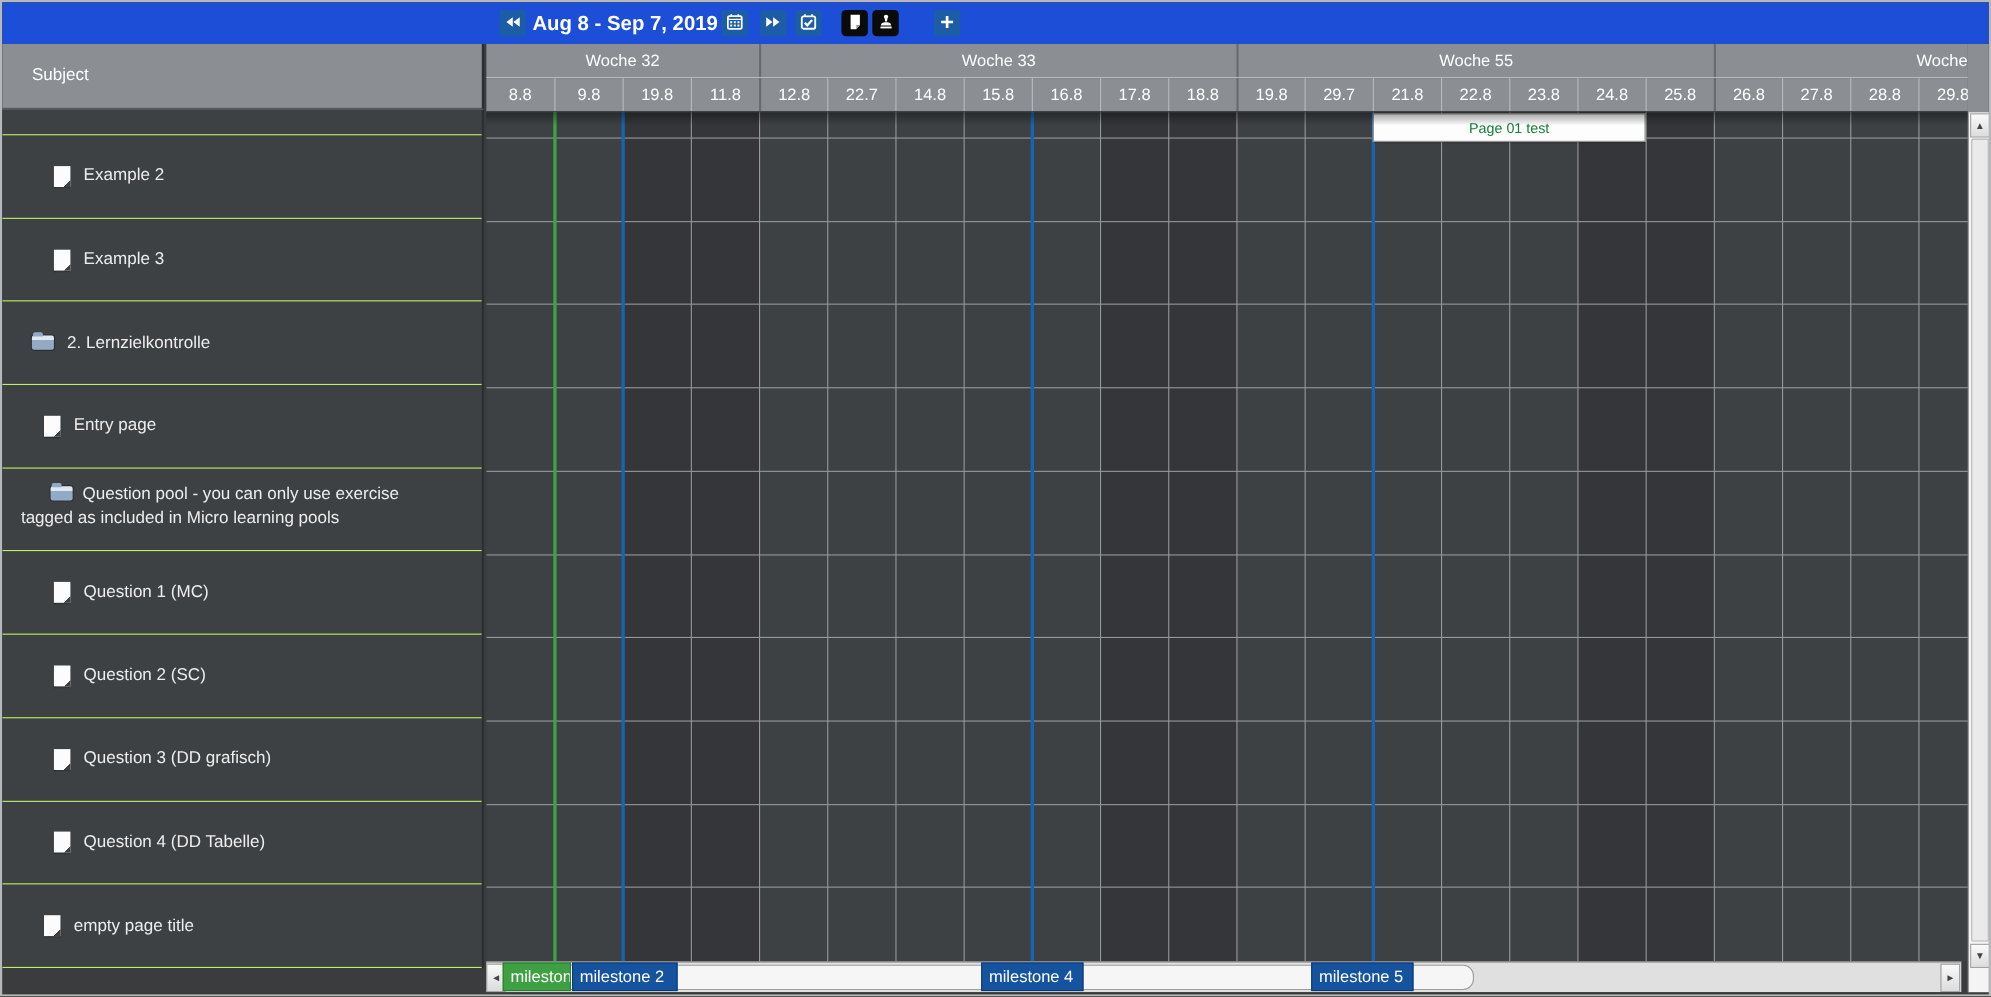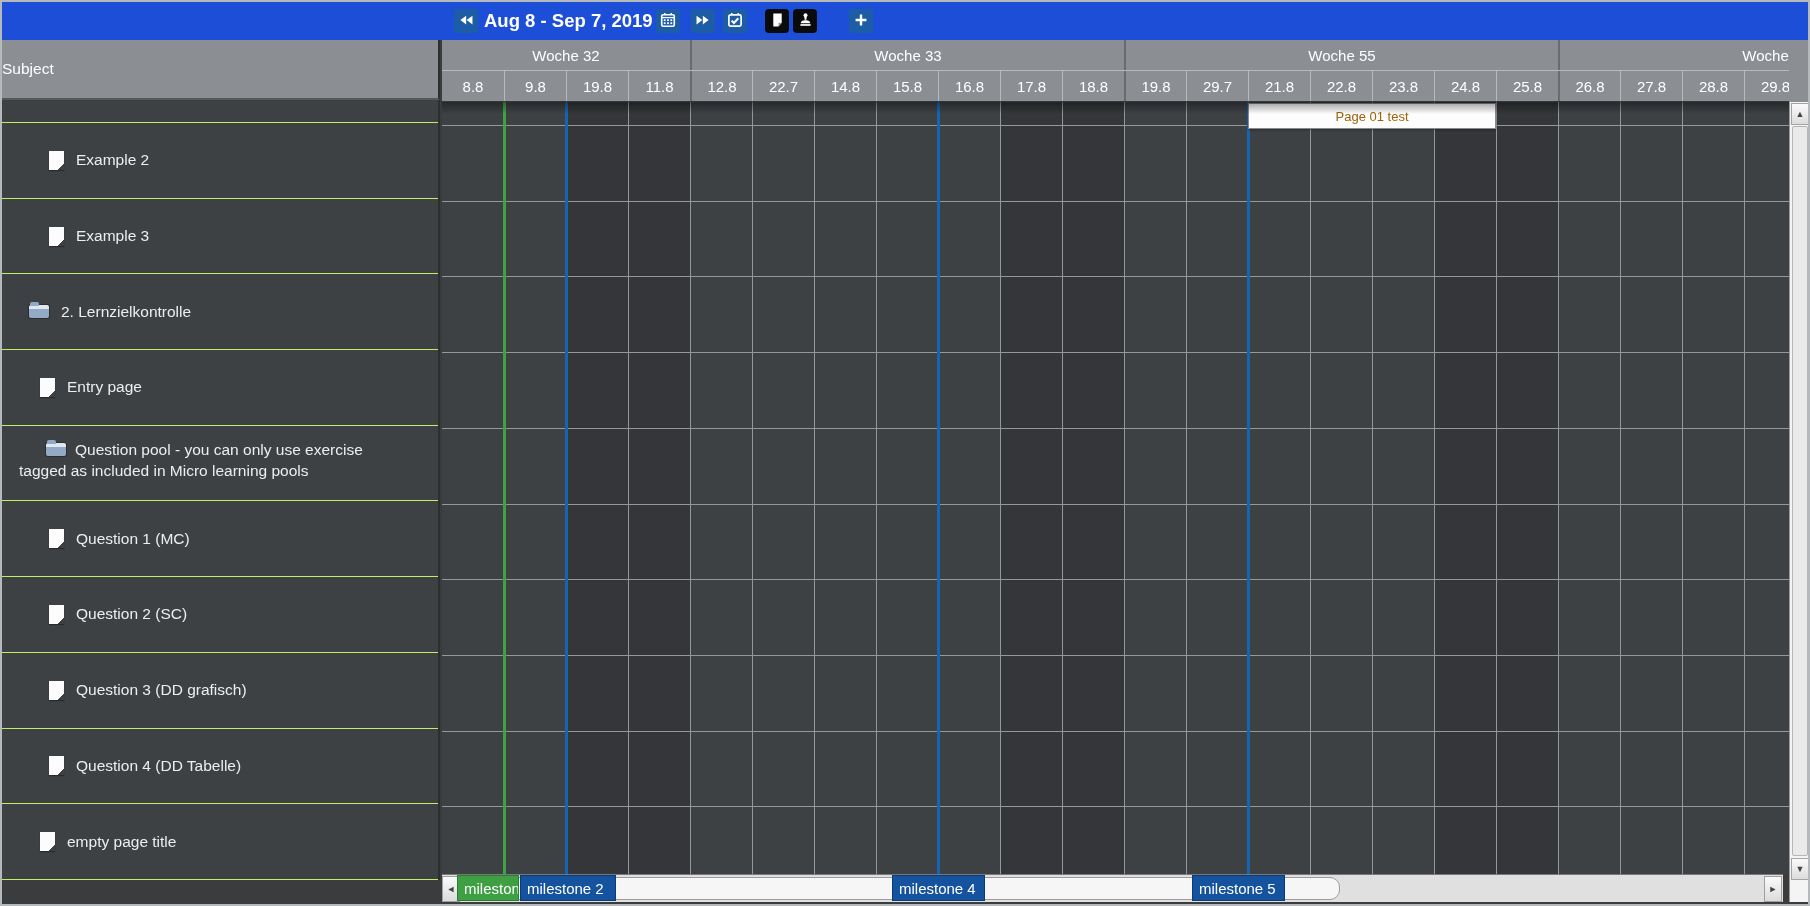--- a/index.html
+++ b/index.html
@@ -14,21 +14,21 @@
   .toolbar{position:absolute;left:0;top:0;width:1806px;height:38px;background:#1d4ed8;}
   .tbtn{position:absolute;top:7px;width:24px;height:24px;border:none;border-radius:3px;
         display:flex;align-items:center;justify-content:center;padding:0;cursor:pointer;}
   .tbtn.blue{background:#1d5da6;}
   .tbtn.black{background:#0b0b0b;border-radius:4px;}
   .tb-title{position:absolute;left:482px;top:6px;height:26px;line-height:26px;
         color:#ffffff;font-size:18.5px;font-weight:bold;white-space:nowrap;}
   
   .sidebar-header{position:absolute;left:0;top:38px;width:438px;height:60px;
         background:#8b8f93;border-bottom:2px solid #55585a;border-right:2px solid #2c2e30;
-        display:flex;align-items:center;color:#fff;font-size:15.5px;}
+        display:flex;align-items:center;color:#fff;font-size:15.5px;padding-left:27px;}
   .sidebar-rows{position:absolute;left:0;top:98px;width:438px;height:780px;overflow:hidden;
         background:#3e4144;border-right:2px solid #2c2e30;}
   .rows-inner{position:absolute;left:0;top:-52.7px;width:100%;}
   .srow{position:relative;height:75.7px;border-bottom:1px solid #bef264;
         display:flex;align-items:center;color:#ededed;font-size:15.5px;cursor:pointer;}
   .srow.wrap{display:block;padding-top:13px;line-height:21px;}
   .srow.wrap .txtwrap{display:block;width:372px;padding-left:17px;}
   .srow.wrap .icon-folder{display:inline-block;vertical-align:-1px;margin-right:9px;}
   .icon-page{position:relative;width:15px;height:19px;background:#fcfcfc;flex:none;
         box-shadow:0 1px 1px rgba(0,0,0,.35);}
@@ -56,21 +56,21 @@
   .hdrcorner{position:absolute;left:1787px;top:38px;width:21px;height:62px;background:#8b8f93;}
   
   .grid{position:absolute;left:0;top:62px;width:1347px;height:772px;background:#3e4144;overflow:hidden;}
   .grid::before{content:"";position:absolute;left:0;top:0;right:0;height:12px;z-index:6;
         background:linear-gradient(180deg,rgba(0,0,0,.38),rgba(0,0,0,0));pointer-events:none;}
   .wkend{position:absolute;top:0;bottom:0;width:124px;background:rgba(0,0,0,.16);}
   .vline{position:absolute;top:0;bottom:0;width:1px;background:#95989b;}
   .hline{position:absolute;left:0;right:0;height:1px;background:#95989b;}
   .guide{position:absolute;top:0;bottom:0;width:3px;z-index:4;}
   .gbar{position:absolute;top:1px;height:26px;z-index:5;background:#fdfdfd;
-        border:1px solid #8a8a8a;color:#a16207;font-size:13px;display:flex;
+        border:1px solid #8a8a8a;color:#15803d;font-size:13px;display:flex;
         align-items:center;justify-content:center;cursor:pointer;box-shadow:0 1px 2px rgba(0,0,0,.35);}
   
   .hscroll{position:absolute;left:0;top:834px;width:1341px;height:28px;background:#e0e0e0;
         border-top:1px solid #77797b;}
   .harrow{position:absolute;top:1px;width:18px;height:26px;background:linear-gradient(180deg,#fafafa,#dcdcdc);
         border:1px solid #9f9f9f;color:#444;font-size:9px;display:flex;align-items:center;
         justify-content:center;cursor:pointer;padding:0;}
   .hthumb{position:absolute;top:2px;height:23px;border-radius:10px;background:#f6f6f6;
         border:1px solid #9c9c9c;cursor:pointer;}
   .mstone{position:absolute;top:0;height:26px;line-height:25px;color:#fff;font-size:15px;

